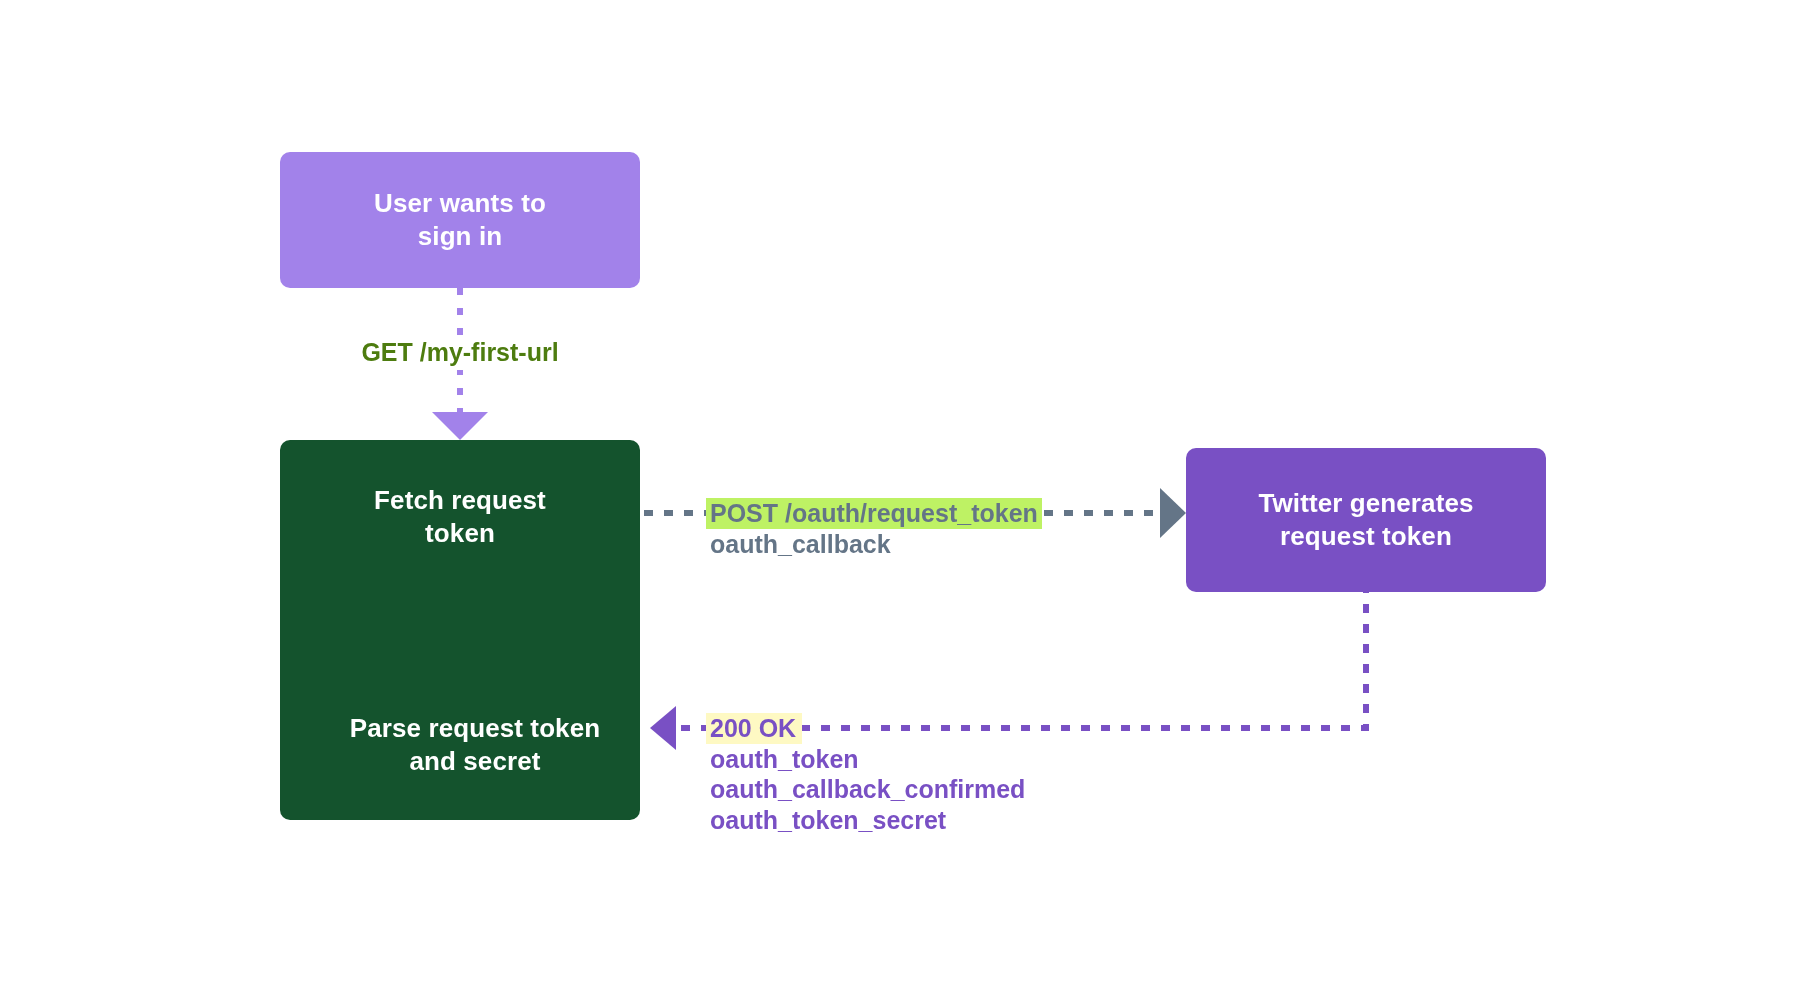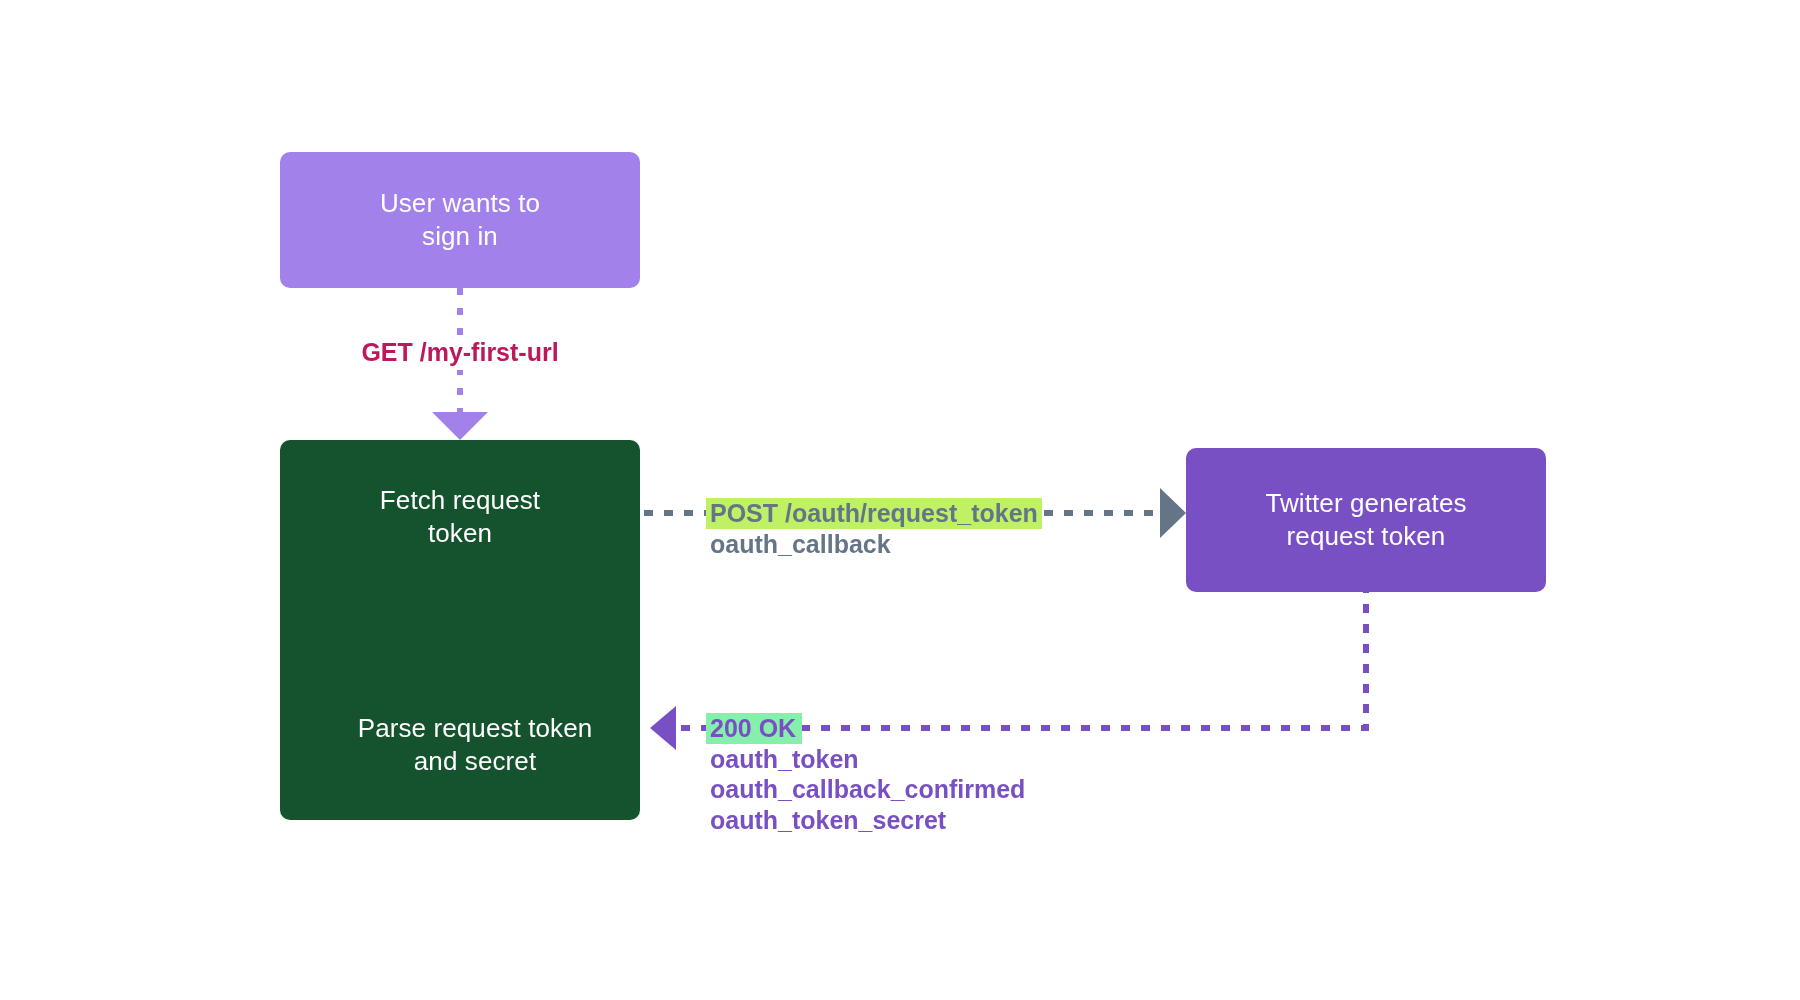--- a/index.html
+++ b/index.html
@@ -18,21 +18,21 @@
     background: #ffffff;
     overflow: hidden;
   }
 
   
   .node {
     position: absolute;
     box-sizing: border-box;
     border-radius: 10px;
     color: #ffffff;
-    font-weight: normal;
+    font-weight: bold;
     text-align: center;
     display: flex;
     flex-direction: column;
     line-height: 1.28;
     letter-spacing: 0.1px;
   }
 
   #node-user {
     left: 280px;
     top: 152px;
@@ -95,21 +95,21 @@
     font-size: 25px;
     line-height: 1.22;
     white-space: nowrap;
   }
 
   #label-get {
     left: 340px;
     top: 335px;
     width: 240px;
     text-align: center;
-    color: #be185d;
+    color: #4d7c0f;
     background: #ffffff;
     padding: 2px 0;
   }
 
   #label-post {
     left: 706px;
     top: 498px;
     color: #647587;
   }
   #label-post .line1 {
@@ -121,21 +121,21 @@
     display: block;
     padding-left: 4px;
   }
 
   #label-200 {
     left: 706px;
     top: 713px;
     color: #7950c4;
   }
   #label-200 .line1 {
-    background: #86efac;
+    background: #fef9c3;
     display: inline-block;
     padding: 0 6px 0 4px;
   }
   #label-200 .lineN {
     display: block;
     padding-left: 4px;
   }
 </style>
 </head>
 <body>

